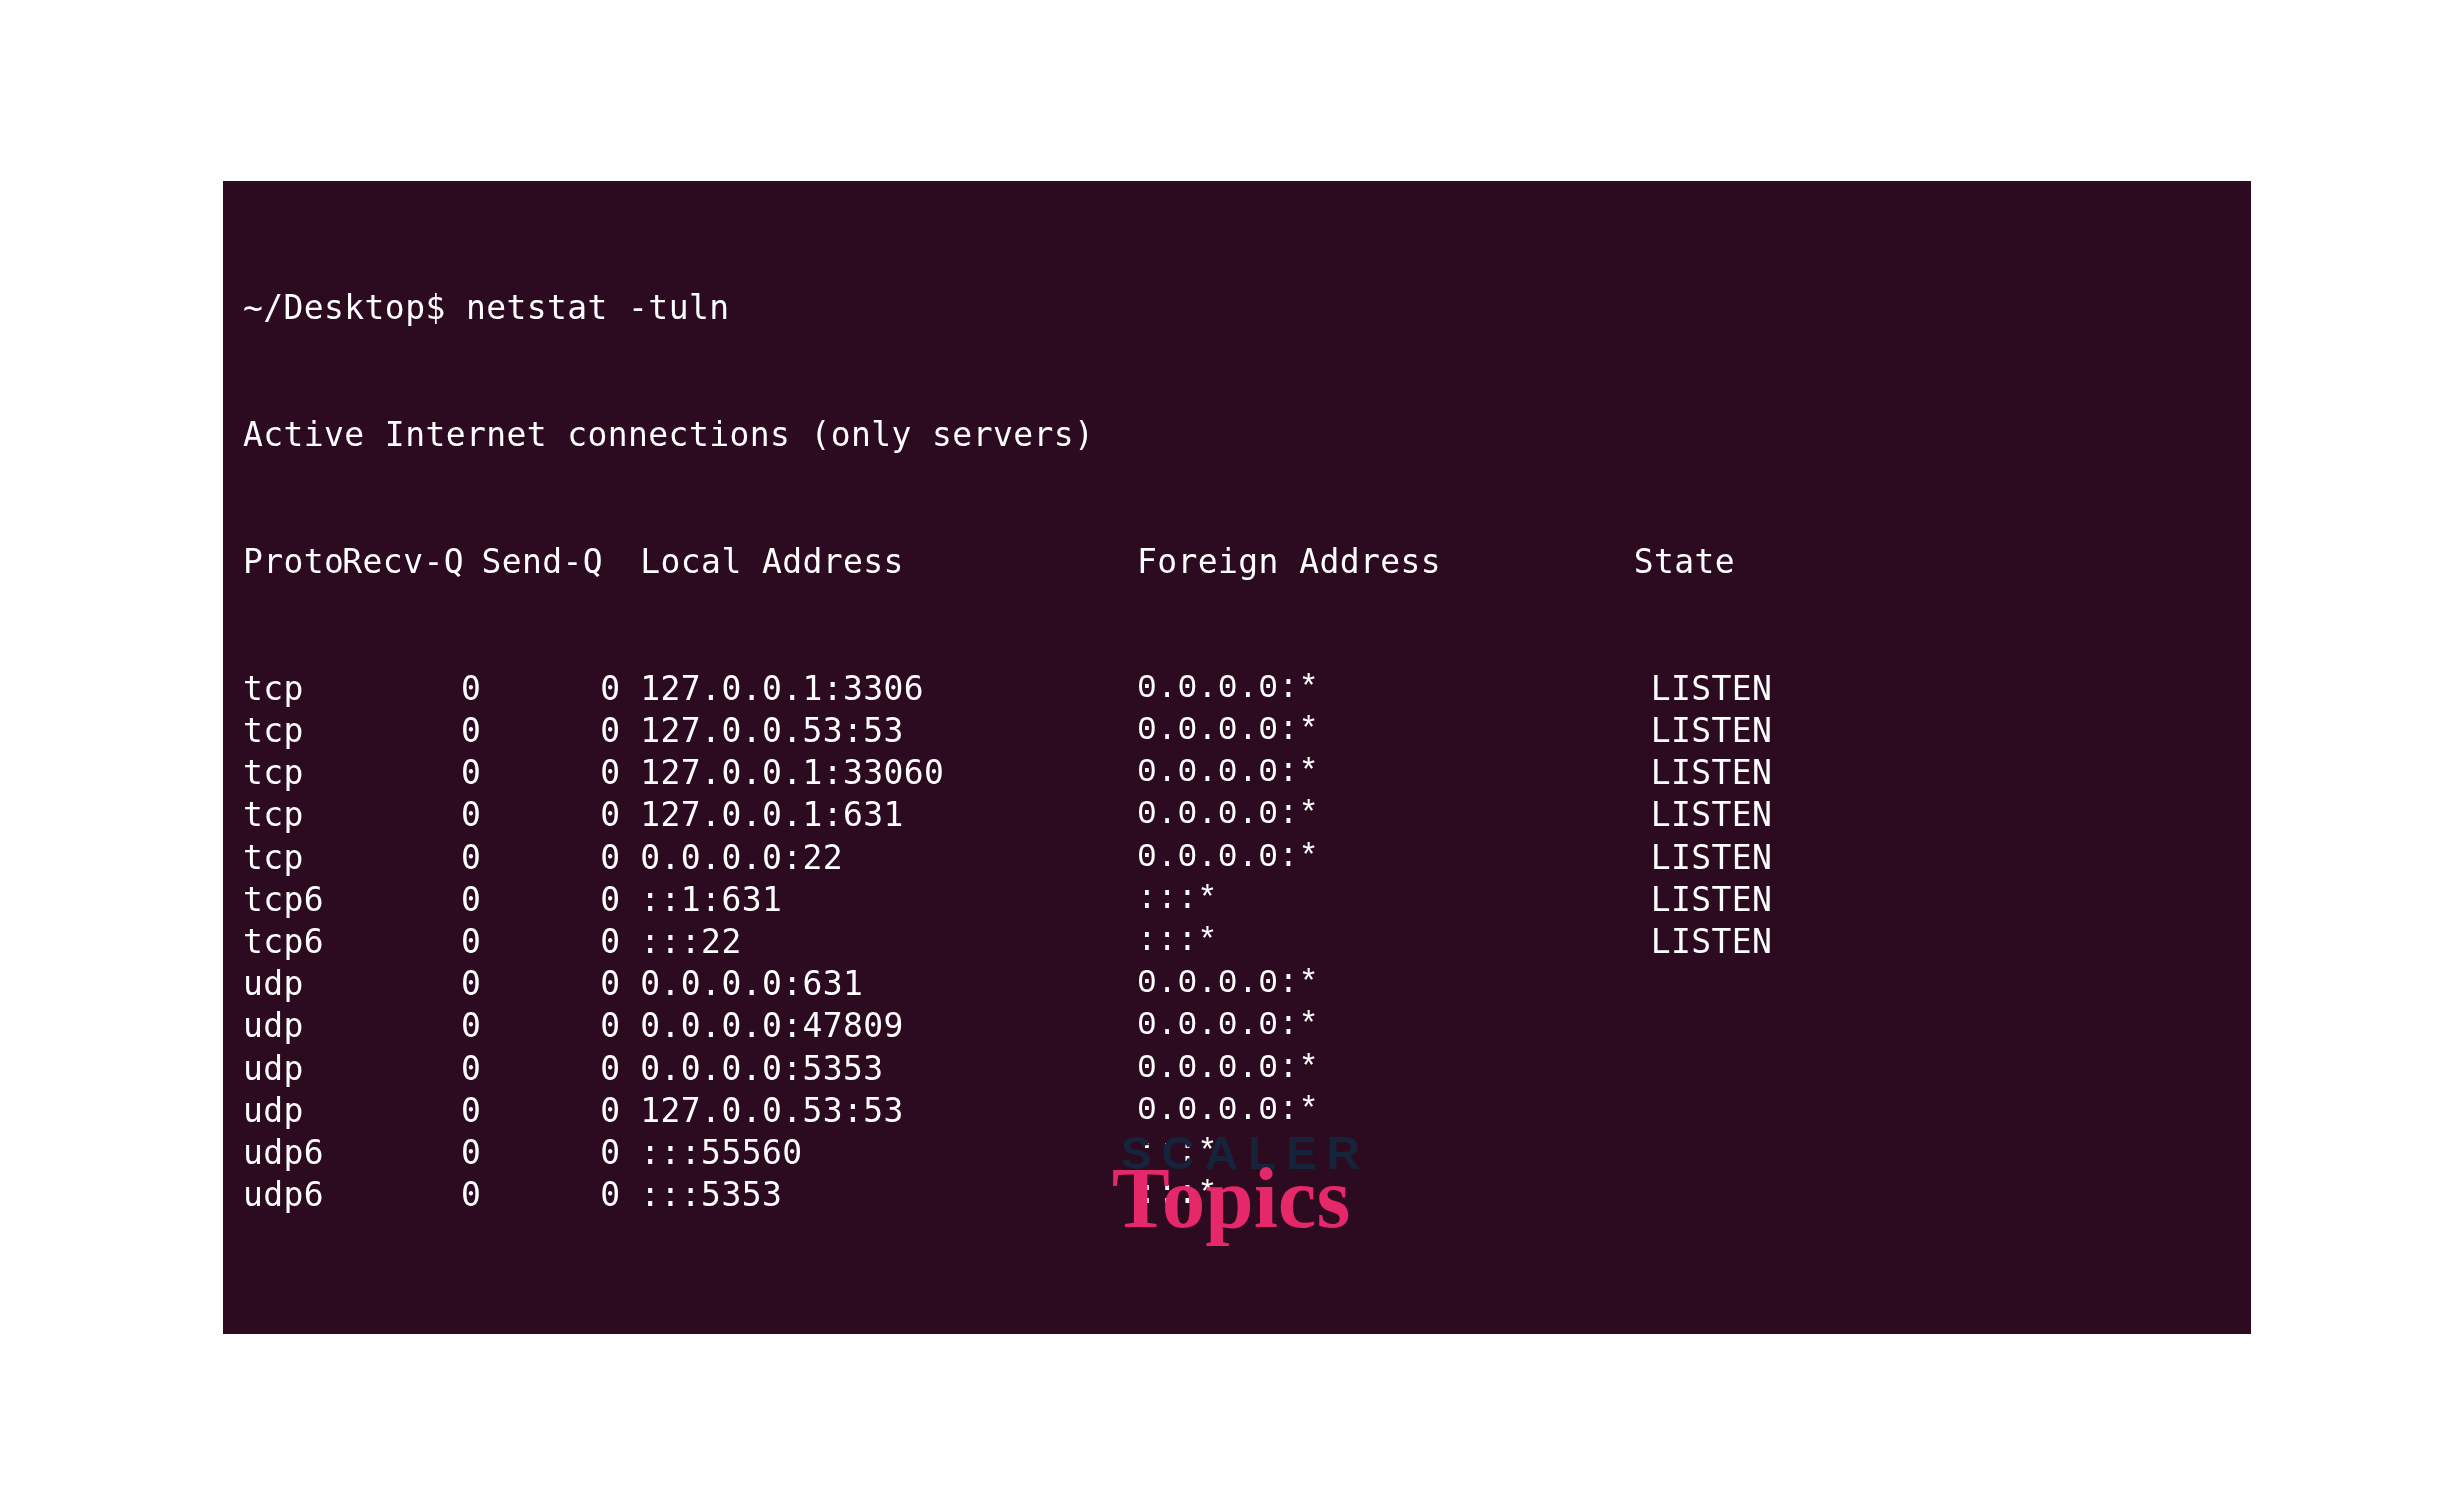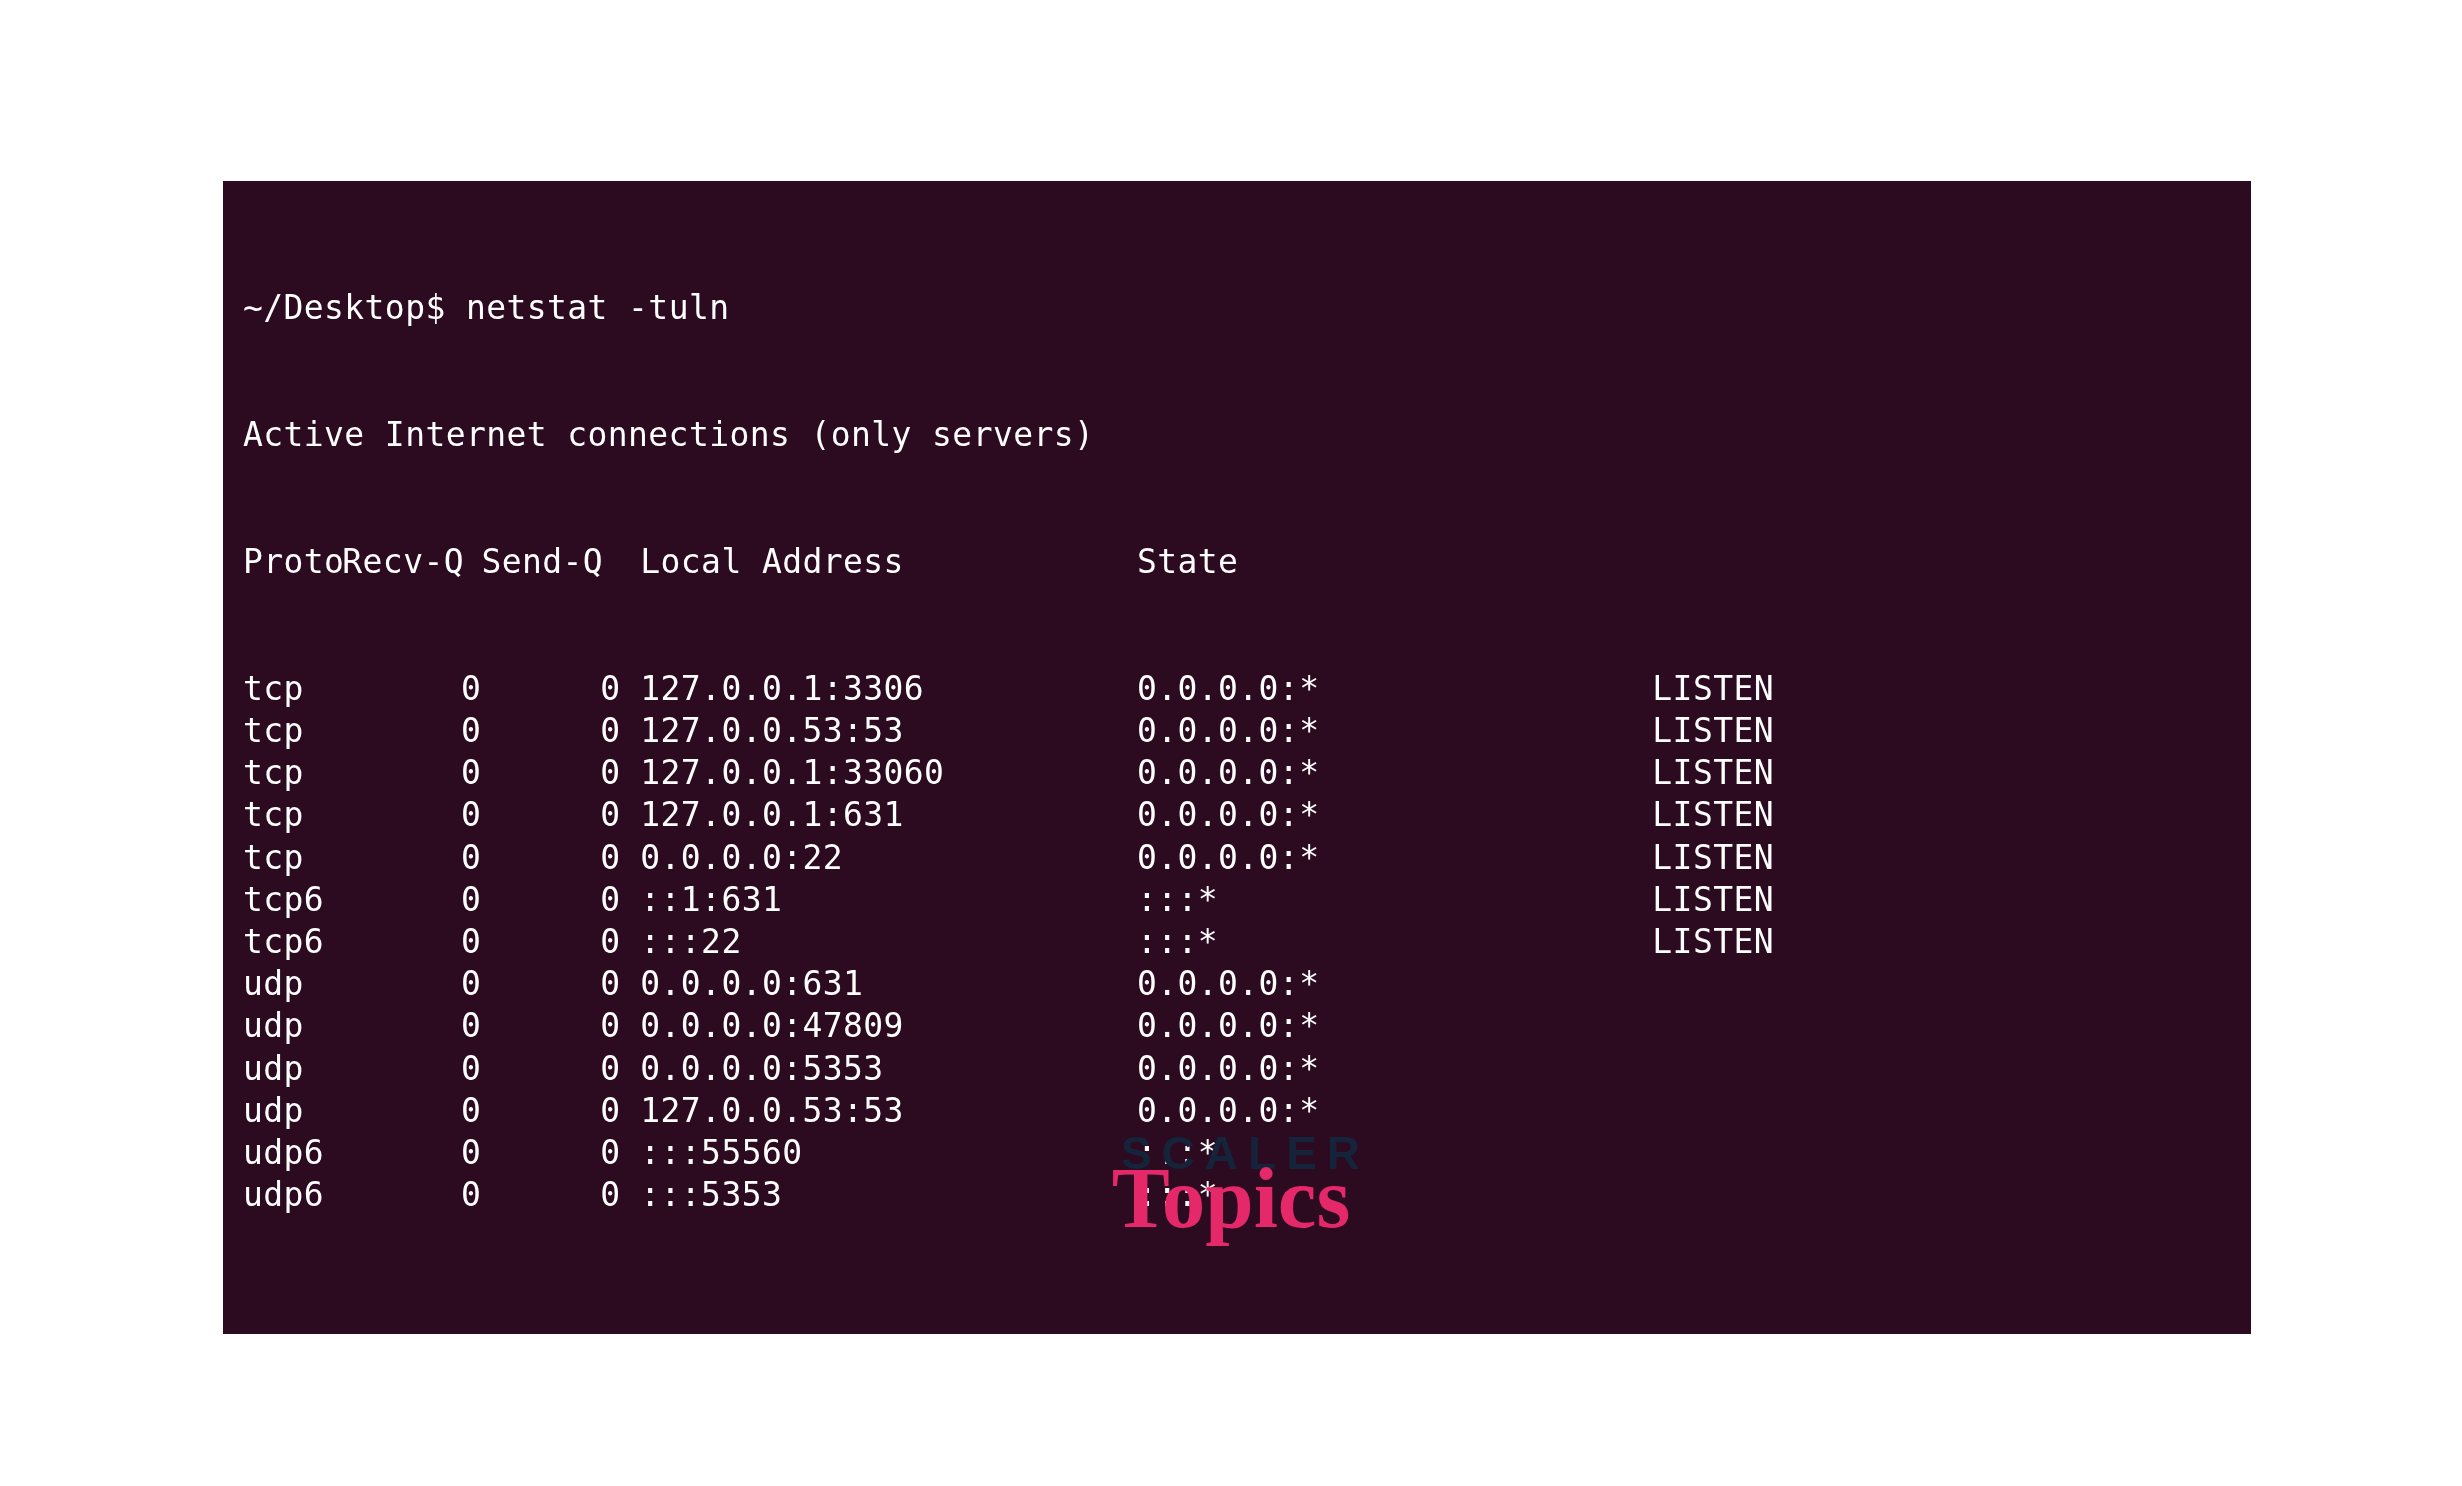--- a/index.html
+++ b/index.html
@@ -29,21 +29,21 @@
     box-sizing: border-box;
     white-space: pre;
   }
   .prompt .path { color: #ffffff; }
   .caption-line { color: #ffffff; }
   .row { display: flex; }
   .row .c-proto   { width: 5ch; }
   .row .c-recvq   { width: 7ch; text-align: right; }
   .row .c-sendq   { width: 7ch; text-align: right; }
   .row .c-lcl     { width: 25ch; padding-left: 1ch; }
-  .row .c-frn     { width: 25ch; }
+  .row .c-frn     { width: 25ch; font-family: Liberation Mono, monospace; }
   .row .c-state   { width: 8ch; text-align: center; }
   .hdr { display: flex; }
   .hdr .h-proto   { width: 5ch;  }
   .hdr .h-recvq   { width: 7ch;  }
   .hdr .h-sendq   { width: 7ch;  }
   .hdr .h-lcl     { width: 25ch; padding-left: 1ch; }
   .hdr .h-frn     { width: 25ch; }
   .hdr .h-state   { width: 8ch;  }
   .logo-wrap {
     position: absolute;
@@ -80,20 +80,21 @@
 <div class="canvas">
 
   <div class="terminal">
     <div class="prompt"><span class="path">~/Desktop$ </span><span>netstat -tuln</span></div>
     <div class="caption-line">Active Internet connections (only servers)</div>
     <div class="hdr">
       <span class="h-proto">Proto</span>
       <span class="h-recvq">Recv-Q</span>
       <span class="h-sendq">Send-Q</span>
       <span class="h-lcl">Local Address</span>
+      <span class="h-frn">Foreign Address</span>
       <span class="h-state">State</span>
     </div>
     <div id="rows"><div class="row"><span class="c-proto">tcp</span><span class="c-recvq">0</span><span class="c-sendq">0</span><span class="c-lcl">127.0.0.1:3306</span><span class="c-frn">0.0.0.0:*</span><span class="c-state">LISTEN</span></div><div class="row"><span class="c-proto">tcp</span><span class="c-recvq">0</span><span class="c-sendq">0</span><span class="c-lcl">127.0.0.53:53</span><span class="c-frn">0.0.0.0:*</span><span class="c-state">LISTEN</span></div><div class="row"><span class="c-proto">tcp</span><span class="c-recvq">0</span><span class="c-sendq">0</span><span class="c-lcl">127.0.0.1:33060</span><span class="c-frn">0.0.0.0:*</span><span class="c-state">LISTEN</span></div><div class="row"><span class="c-proto">tcp</span><span class="c-recvq">0</span><span class="c-sendq">0</span><span class="c-lcl">127.0.0.1:631</span><span class="c-frn">0.0.0.0:*</span><span class="c-state">LISTEN</span></div><div class="row"><span class="c-proto">tcp</span><span class="c-recvq">0</span><span class="c-sendq">0</span><span class="c-lcl">0.0.0.0:22</span><span class="c-frn">0.0.0.0:*</span><span class="c-state">LISTEN</span></div><div class="row"><span class="c-proto">tcp6</span><span class="c-recvq">0</span><span class="c-sendq">0</span><span class="c-lcl">::1:631</span><span class="c-frn">:::*</span><span class="c-state">LISTEN</span></div><div class="row"><span class="c-proto">tcp6</span><span class="c-recvq">0</span><span class="c-sendq">0</span><span class="c-lcl">:::22</span><span class="c-frn">:::*</span><span class="c-state">LISTEN</span></div><div class="row"><span class="c-proto">udp</span><span class="c-recvq">0</span><span class="c-sendq">0</span><span class="c-lcl">0.0.0.0:631</span><span class="c-frn">0.0.0.0:*</span><span class="c-state"></span></div><div class="row"><span class="c-proto">udp</span><span class="c-recvq">0</span><span class="c-sendq">0</span><span class="c-lcl">0.0.0.0:47809</span><span class="c-frn">0.0.0.0:*</span><span class="c-state"></span></div><div class="row"><span class="c-proto">udp</span><span class="c-recvq">0</span><span class="c-sendq">0</span><span class="c-lcl">0.0.0.0:5353</span><span class="c-frn">0.0.0.0:*</span><span class="c-state"></span></div><div class="row"><span class="c-proto">udp</span><span class="c-recvq">0</span><span class="c-sendq">0</span><span class="c-lcl">127.0.0.53:53</span><span class="c-frn">0.0.0.0:*</span><span class="c-state"></span></div><div class="row"><span class="c-proto">udp6</span><span class="c-recvq">0</span><span class="c-sendq">0</span><span class="c-lcl">:::55560</span><span class="c-frn">:::*</span><span class="c-state"></span></div><div class="row"><span class="c-proto">udp6</span><span class="c-recvq">0</span><span class="c-sendq">0</span><span class="c-lcl">:::5353</span><span class="c-frn">:::*</span><span class="c-state"></span></div></div>
   </div>
 
   <div class="logo-wrap">
     <div class="logo">
       <div class="logo-top">SCALER</div>
       <div class="logo-bottom">Topics</div>
     </div>

